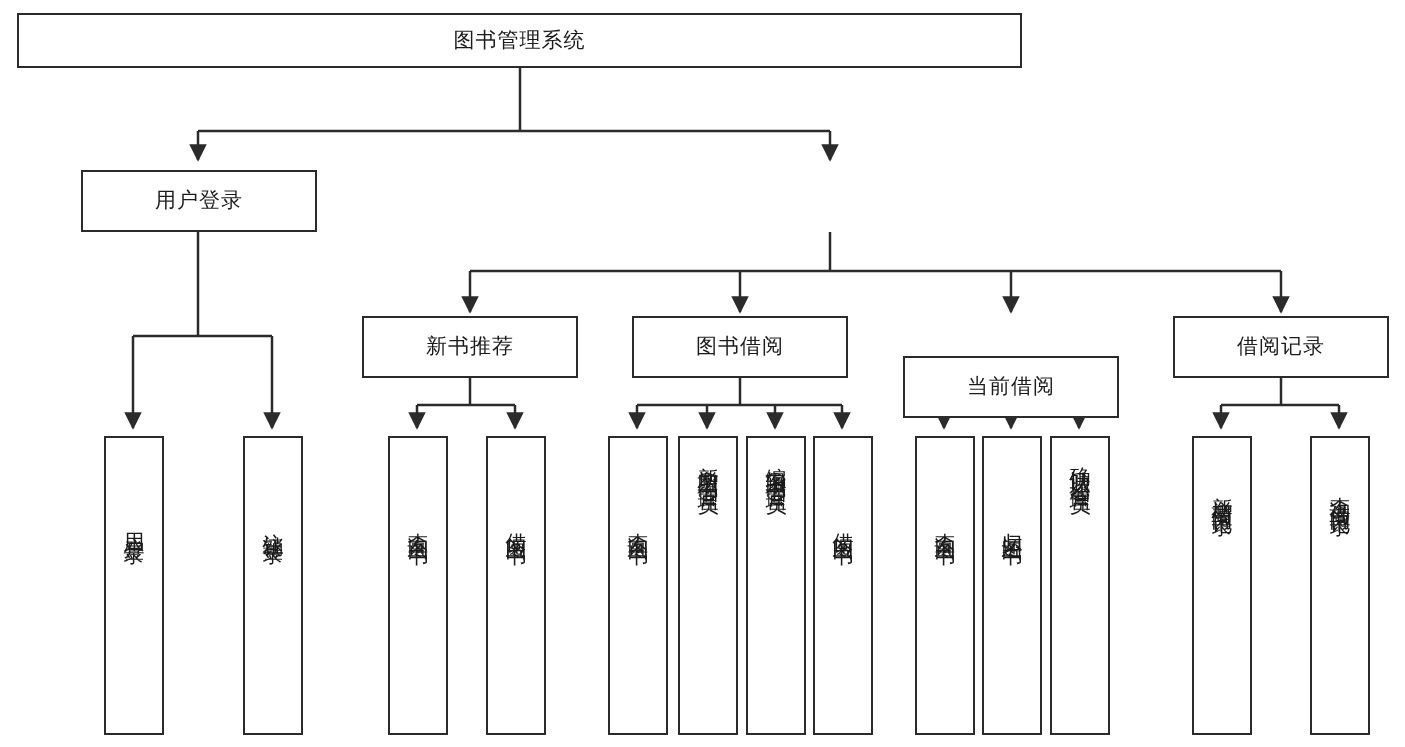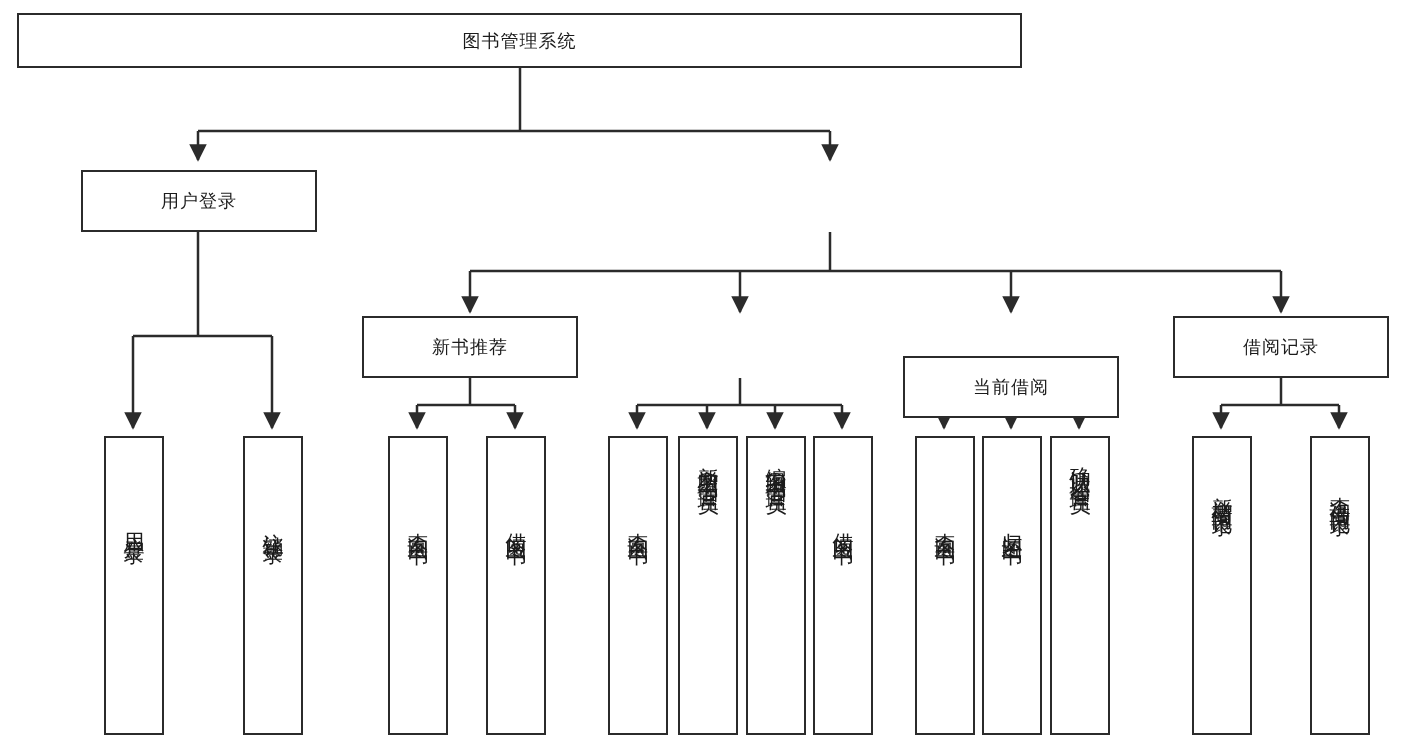--- a/index.html
+++ b/index.html
@@ -29,21 +29,21 @@
     position: absolute;
     box-sizing: border-box;
     background: #ffffff;
     border: 2px solid #2b2b2b;
     display: flex;
     align-items: center;
     justify-content: center;
     color: #1b1b1b;
   }
   .node.h {
-    font-size: 18px;
+    font-size: 21px;
     letter-spacing: 1px;
   }
   .node.h .label {
     white-space: nowrap;
     line-height: 1.1;
   }
   .node.v {
     align-items: flex-start;
     justify-content: center;
     padding-top: 14px;
@@ -126,20 +126,23 @@
     <span class="label">图书管理系统</span>
   </div>
 
   <div class="node h" style="left:81px; top:170px; width:236px; height:62px;">
     <span class="label">用户登录</span>
   </div>
 
   <div class="node h" style="left:362px; top:316px; width:216px; height:62px;">
     <span class="label">新书推荐</span>
   </div>
+  <div class="node h" style="left:632px; top:316px; width:216px; height:62px;">
+    <span class="label">图书借阅</span>
+  </div>
   <div class="node h" style="left:903px; top:316px; width:216px; height:62px;margin-top:40px;">
     <span class="label">当前借阅</span>
   </div>
   <div class="node h" style="left:1173px; top:316px; width:216px; height:62px;">
     <span class="label">借阅记录</span>
   </div>
 
   <div class="node v" style="left:104px; top:436px; width:60px; height:299px; padding-top:78px;">
     <span class="label">用户登录</span>
   </div>

